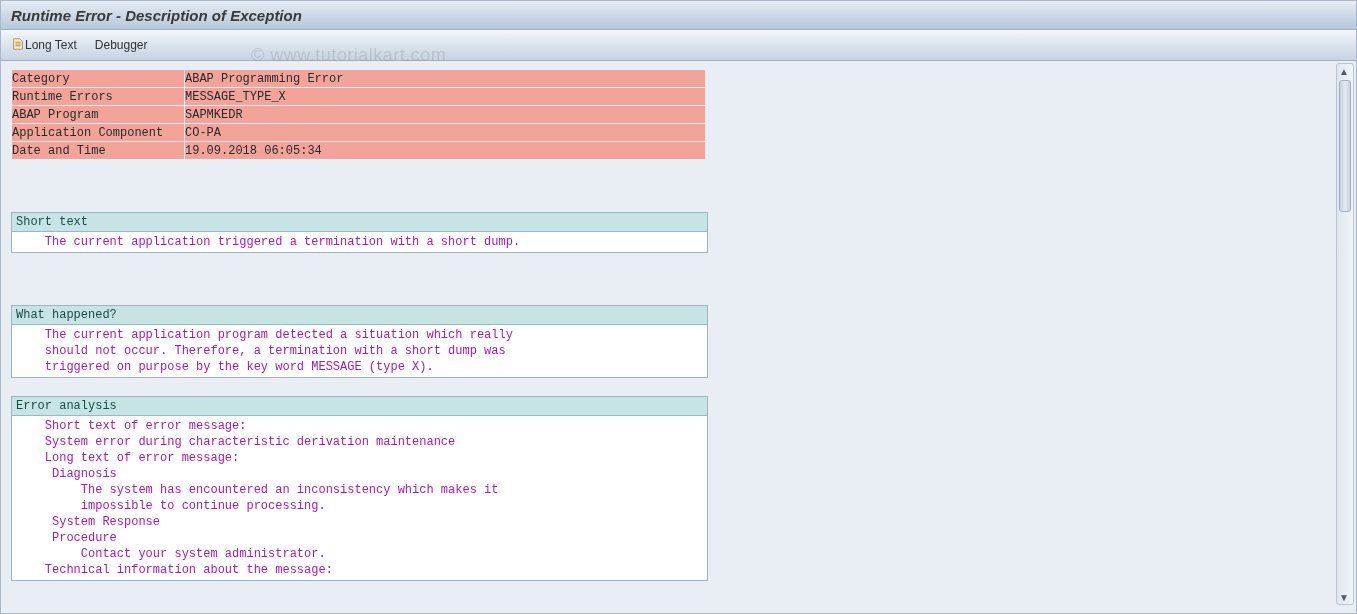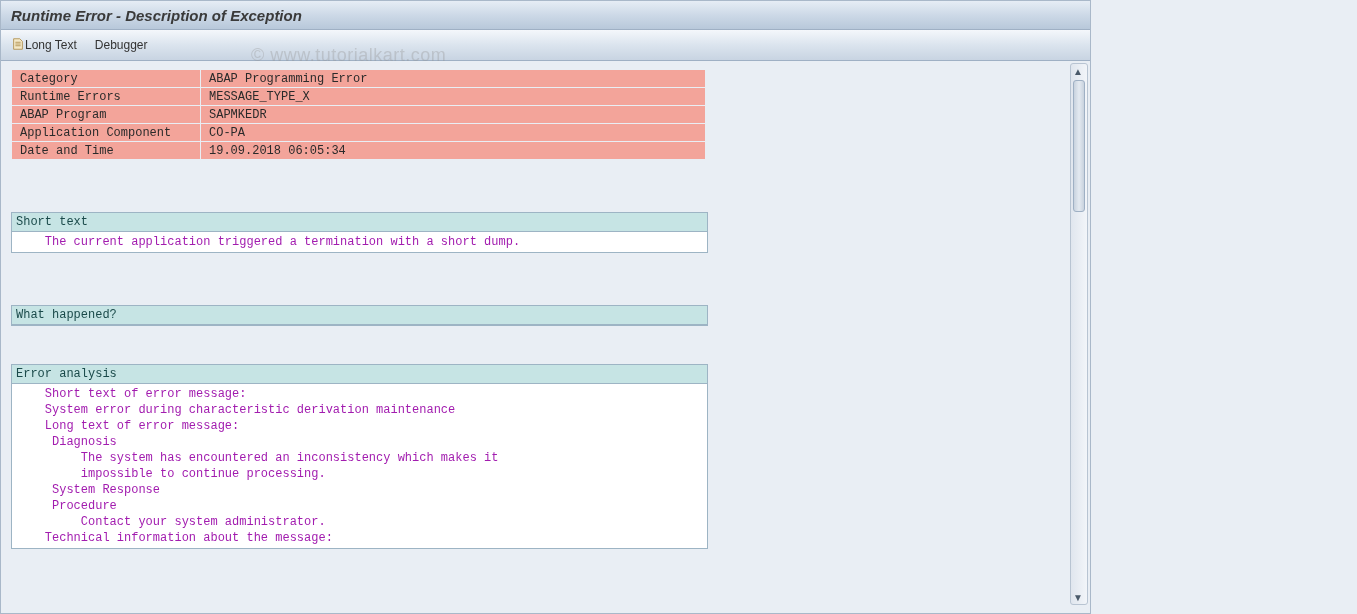--- a/index.html
+++ b/index.html
@@ -7,21 +7,21 @@
     padding: 0;
     width: 1357px;
     height: 614px;
     font-family: Arial, sans-serif;
     font-size: 12px;
     background: #e9eef4;
     overflow: hidden;
     position: relative;
   }
   .window {
-    width: 1091px;
+    width: 1357px;
     height: 614px;
     position: relative;
     background: #e9eef4;
     border: 1px solid #a9b8c9;
     box-sizing: border-box;
   }
   .title-bar {
     height: 28px;
     background: linear-gradient(to bottom, #e6edf5 0%, #cdd9e7 50%, #b8c8da 100%);
     border-bottom: 1px solid #9fb0c4;
@@ -73,21 +73,21 @@
 
   .info-table {
     border-collapse: collapse;
     width: 695px;
     font-family: "Courier New", monospace;
     font-size: 12px;
   }
   .info-table td {
     background: #f3a49a;
     border: 1px solid #e9eef4;
-    padding: 1px 8px;
+    padding: 1px 0;
     height: 15px;
     color: #2a2a2a;
   }
   .info-table td.label {
     width: 172px;
   }
 
   .section {
     margin-top: 52px;
     width: 695px;
@@ -221,23 +221,28 @@
 
         <div class="section">
           <div class="section-head">Short text</div>
           <div class="section-body" id="short-text-body">
               <div class="line">    The current application triggered a termination with a short dump.</div>
             </div>
         </div>
 
         <div class="section">
           <div class="section-head">What happened?</div>
+          <div class="section-body" id="what-happened-body">
+              <div class="line">    The current application program detected a situation which really</div>
+              <div class="line">    should not occur. Therefore, a termination with a short dump was</div>
+              <div class="line">    triggered on purpose by the key word MESSAGE (type X).</div>
+            </div>
         </div>
 
-        <div class="section" style="margin-top:38px;font-family:Liberation Mono, monospace;">
+        <div class="section" style="margin-top:18px;font-family:Liberation Mono, monospace;">
           <div class="section-head">Error analysis</div>
           <div class="section-body" id="error-analysis-body">
               <div class="line">    Short text of error message:</div>
               <div class="line">    System error during characteristic derivation maintenance</div>
               <div class="line"></div>
               <div class="line">    Long text of error message:</div>
               <div class="line">     Diagnosis</div>
               <div class="line">         The system has encountered an inconsistency which makes it</div>
               <div class="line">         impossible to continue processing.</div>
               <div class="line">     System Response</div>

